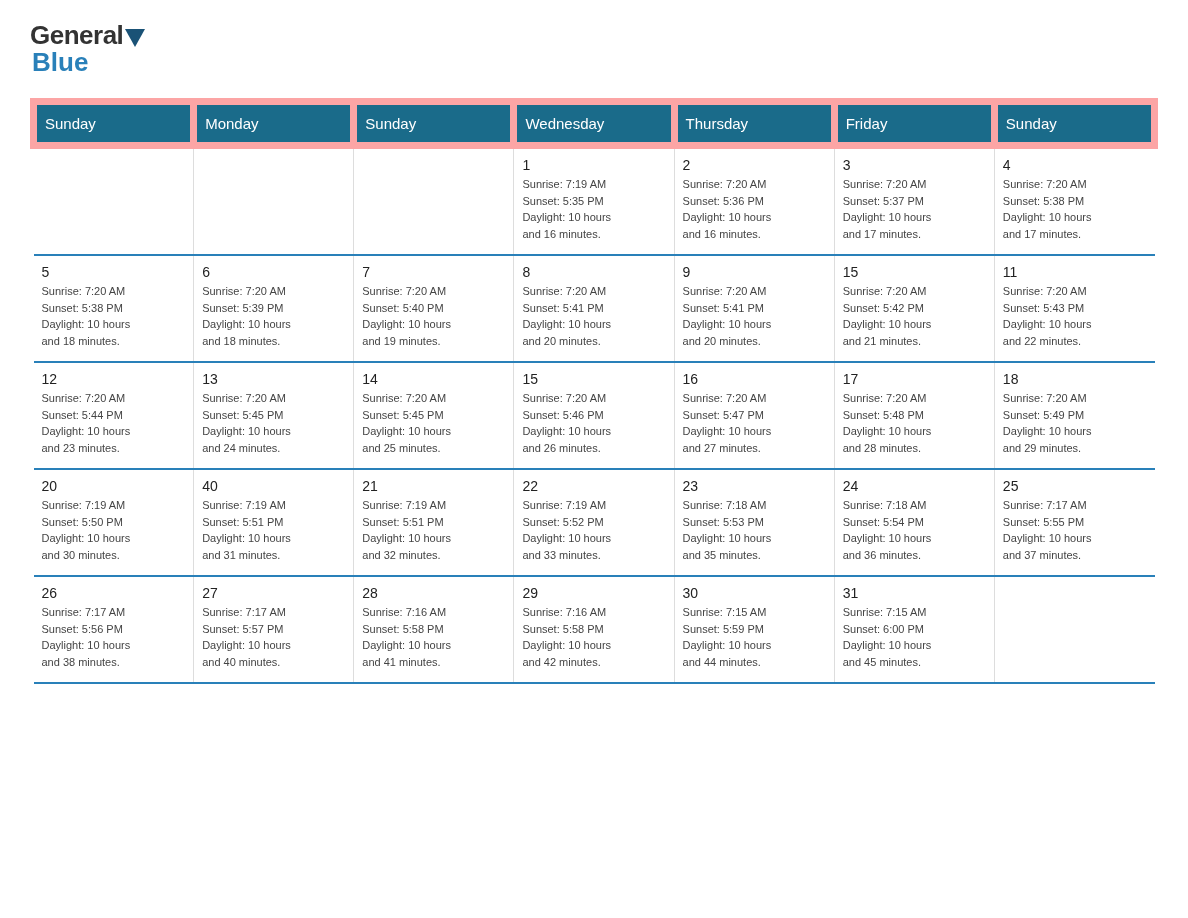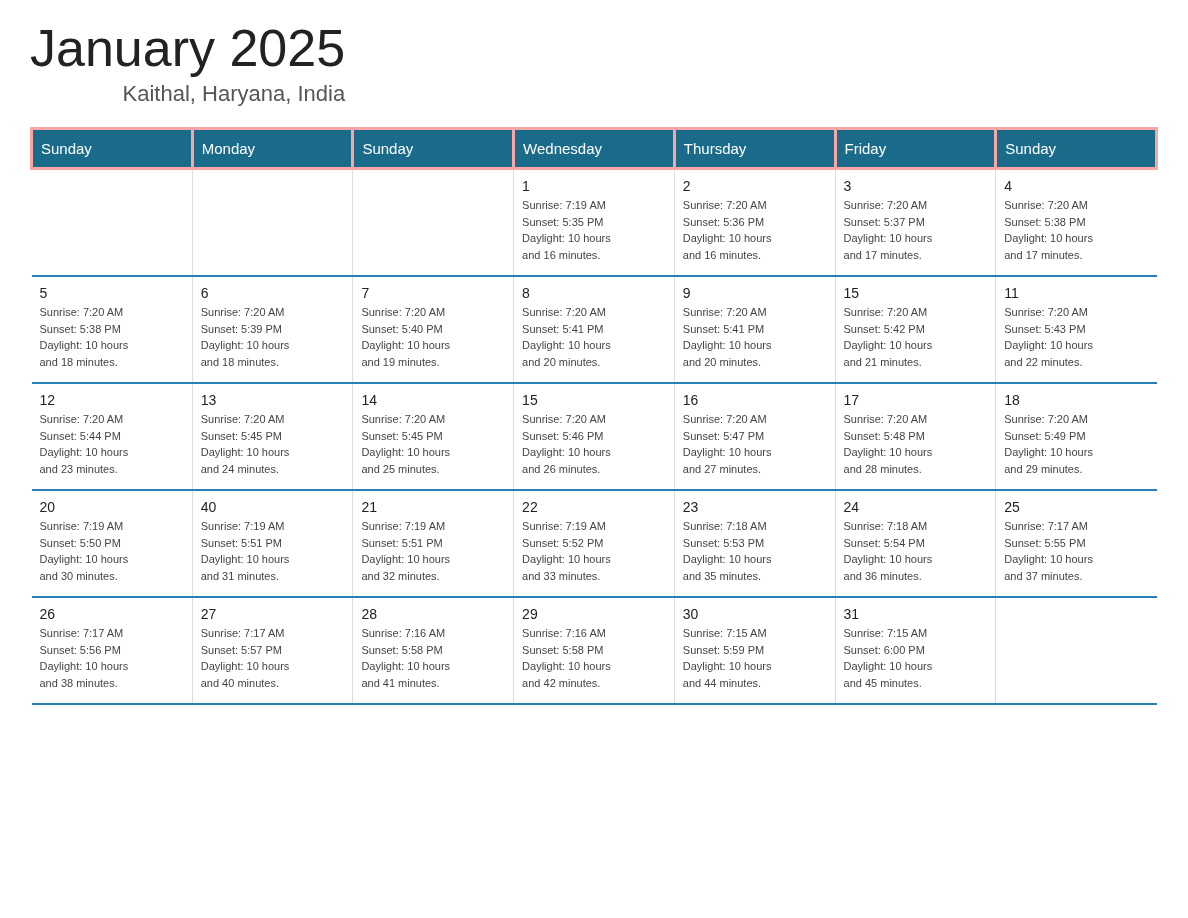--- a/index.html
+++ b/index.html
@@ -66,21 +66,21 @@
       border-collapse: collapse;
       table-layout: fixed;
     }
     thead th {
       background-color: #1a6b8a;
       color: #fff;
       font-size: 15px;
       padding: 10px 8px;
       text-align: left;
       font-weight: normal;
-      border: 3px solid #fca5a5;
+      border: 7px solid #fca5a5;
     }
     tbody tr {
       border-bottom: 2px solid #2980b9;
     }
     tbody td {
       vertical-align: top;
       padding: 8px 8px 12px 8px;
       border-right: 1px solid #ddd;
       font-size: 12.5px;
       color: #333;
@@ -103,23 +103,26 @@
       line-height: 1.5;
     }
     .empty-cell {
       background: #fff;
     }
   </style>
 </head>
 <body>
 
 <div class="header">
-  <div class="title-block">
-    <div class="calendar-title">January 2025</div>
-    <div class="calendar-subtitle">Kaithal, Haryana, India</div>
+  <div class="logo">
+    <div class="logo-top">
+      <span class="logo-general">General</span>
+      <div class="logo-triangle"></div>
+    </div>
+    <span class="logo-blue">Blue</span>
   </div>
 </div>
 
 <table>
   <thead>
     <tr>
     <th>Sunday</th>
         <th>Monday</th>
         <th>Sunday</th>
         <th>Wednesday</th>

